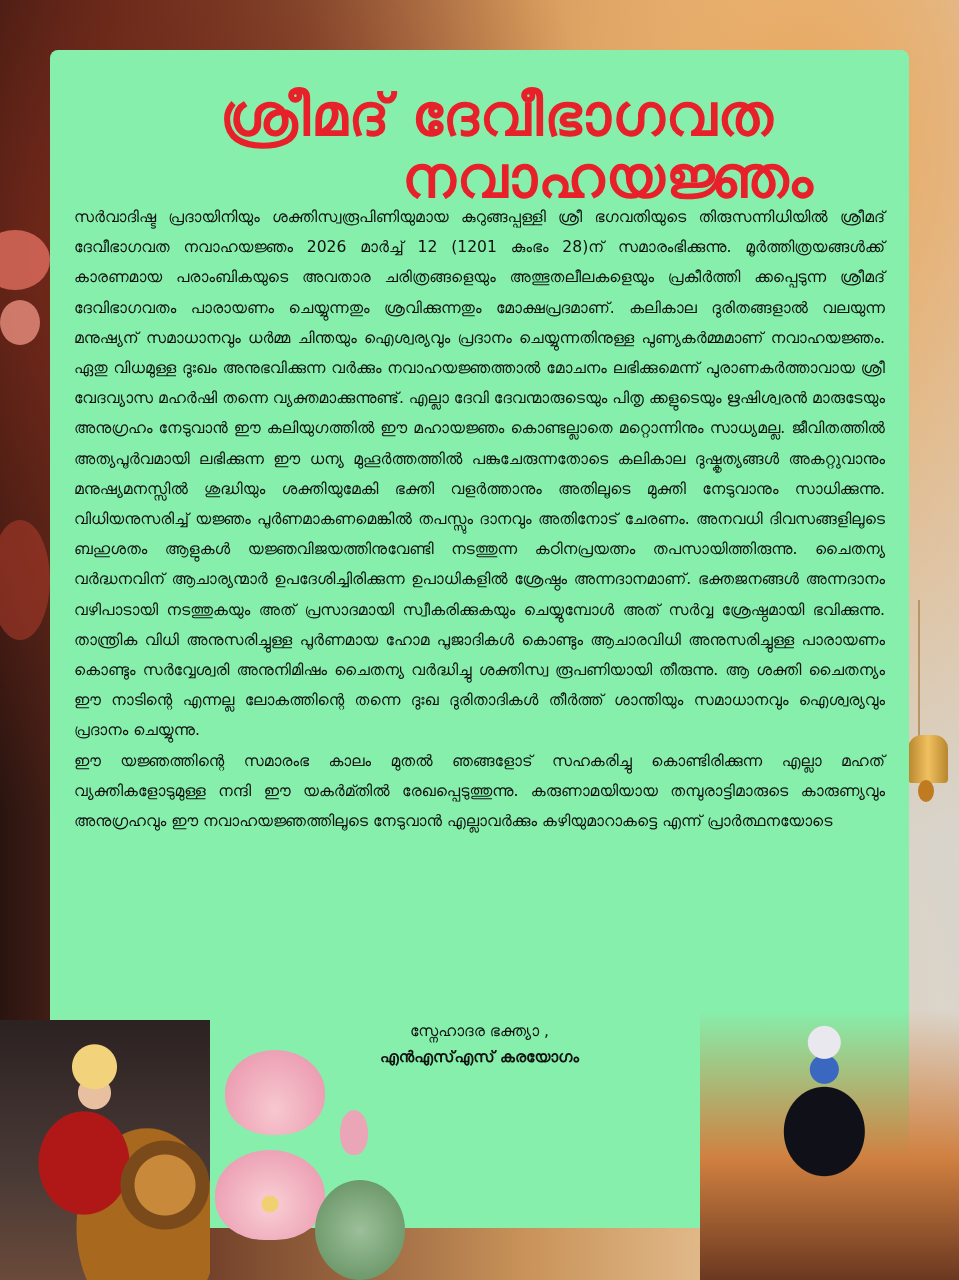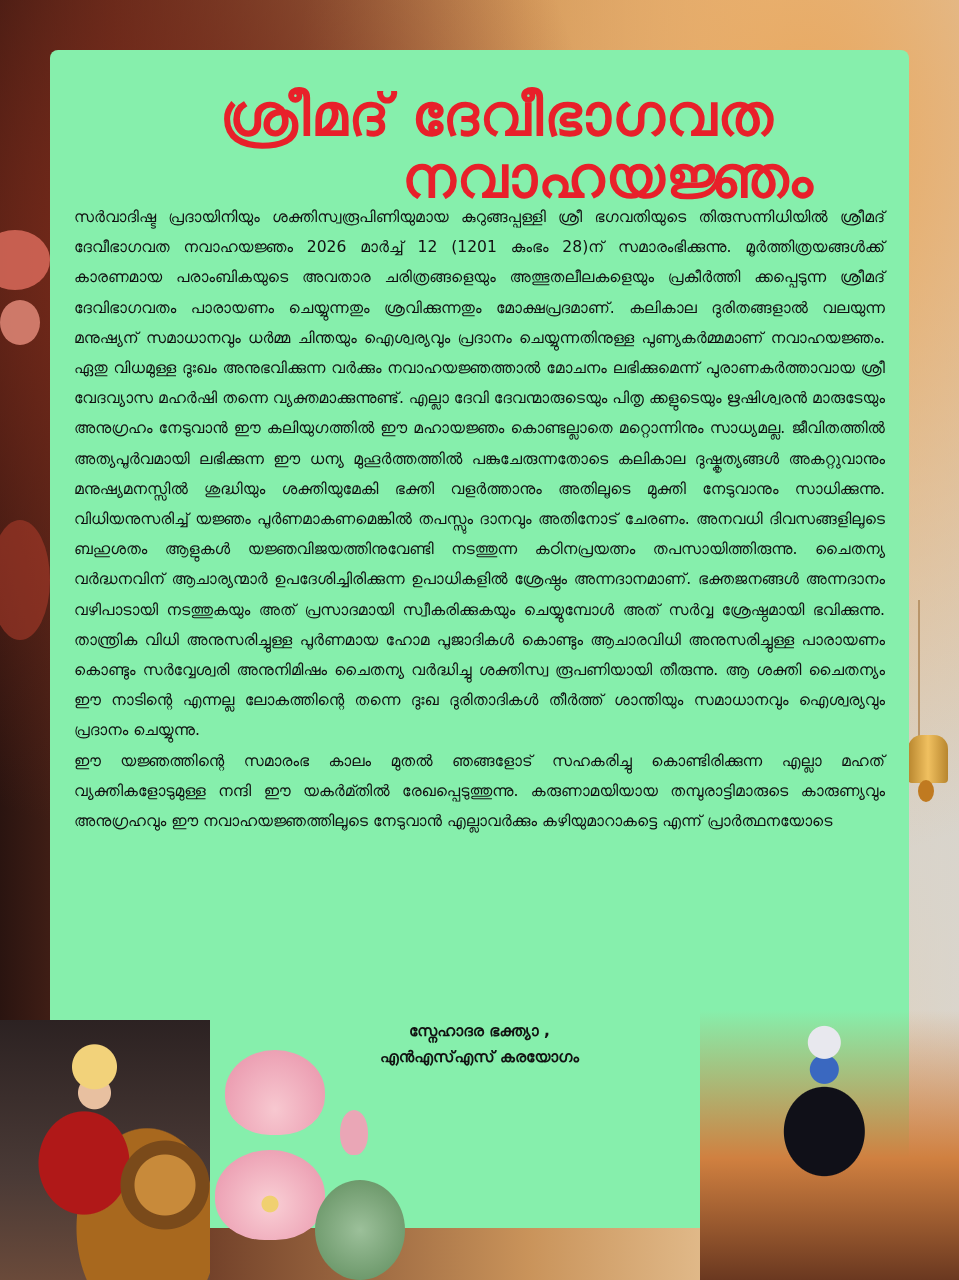--- a/index.html
+++ b/index.html
@@ -27,21 +27,21 @@
     .body-text {
       position: absolute; left: 24px; right: 24px; top: 152px;
       font-size: 15.6px; line-height: 30.2px; color: #111;
       text-align: justify;
     }
     .body-text p { margin: 0; }
     .signature {
       position: absolute; left: 0; right: 0; top: 968px; text-align: center;
       font-size: 15.6px; line-height: 26px; color: #111; font-weight: bold;
     }
-    .signature .first { font-weight: bold; }
+    .signature .first { font-weight: normal; }
     .bell-rope { position: absolute; left: 918px; top: 600px; width: 2px; height: 140px; background: #b9956a; }
     .bell {
       position: absolute; left: 908px; top: 735px; width: 40px; height: 48px;
       background: linear-gradient(90deg, #b8862e, #f0c060, #b8862e);
       border-radius: 14px 14px 4px 4px;
     }
     .bell-clapper { position: absolute; left: 918px; top: 780px; width: 16px; height: 22px; background: #c07a20; border-radius: 50%; }
     .durga {
       position: absolute; left: 0; top: 1020px; width: 210px; height: 260px;
       background:

